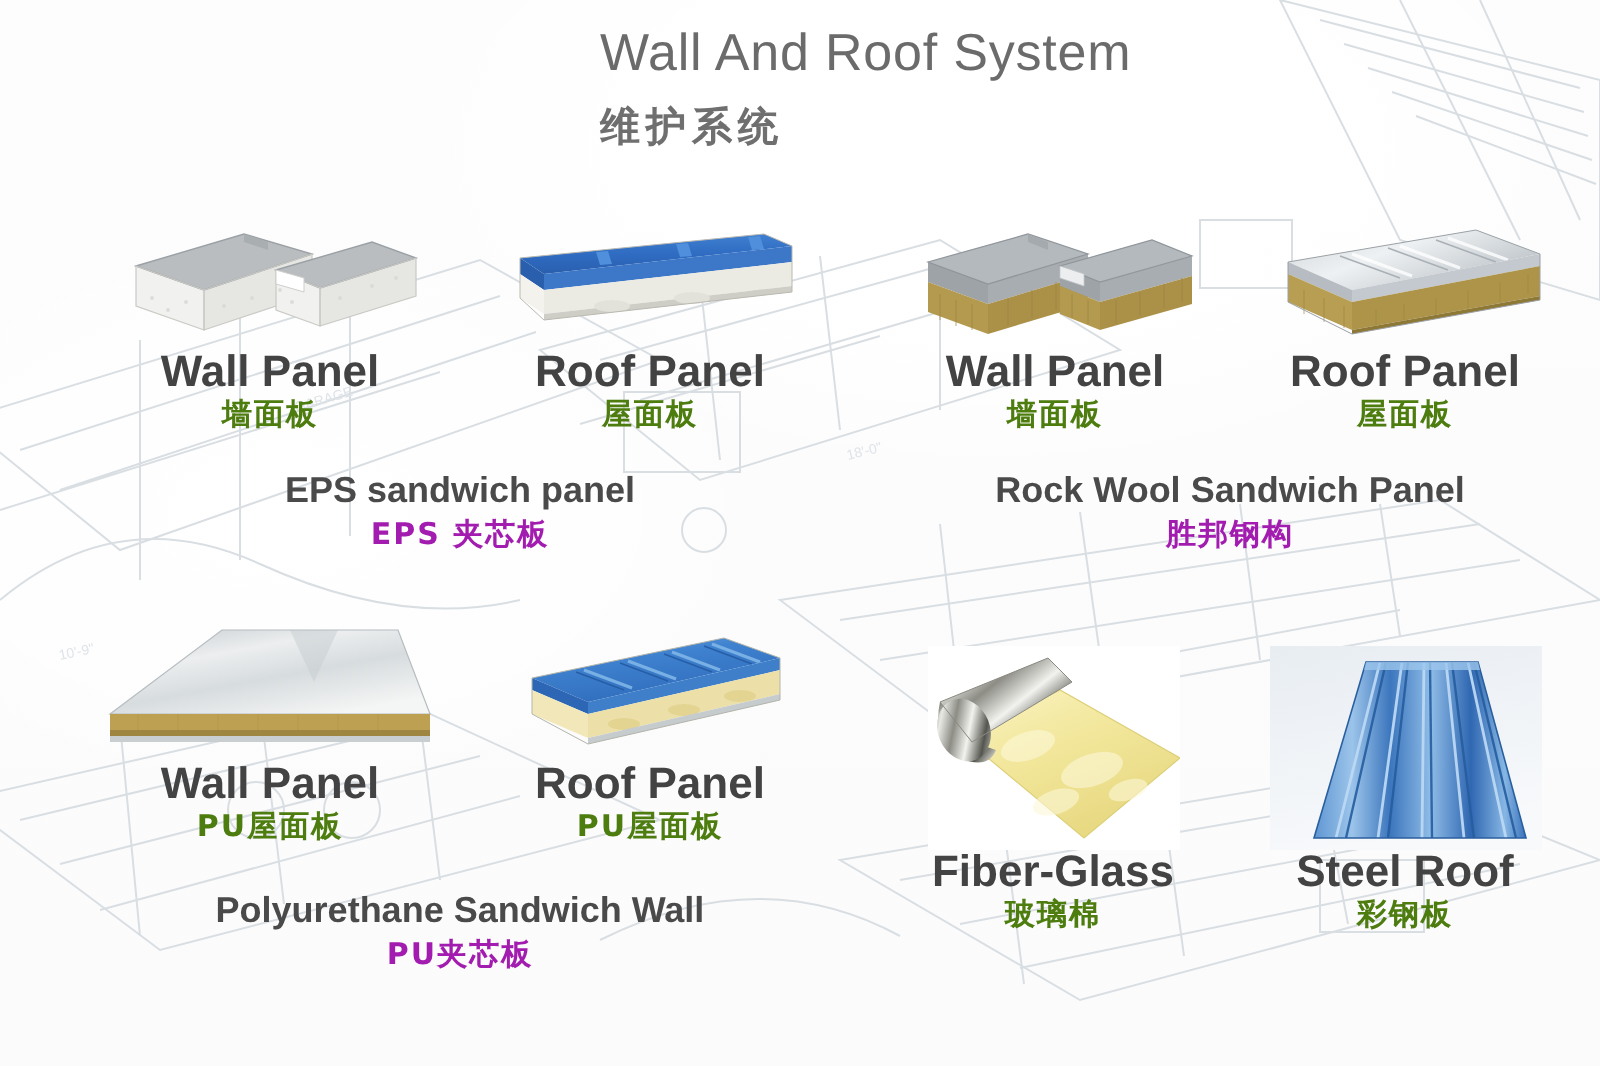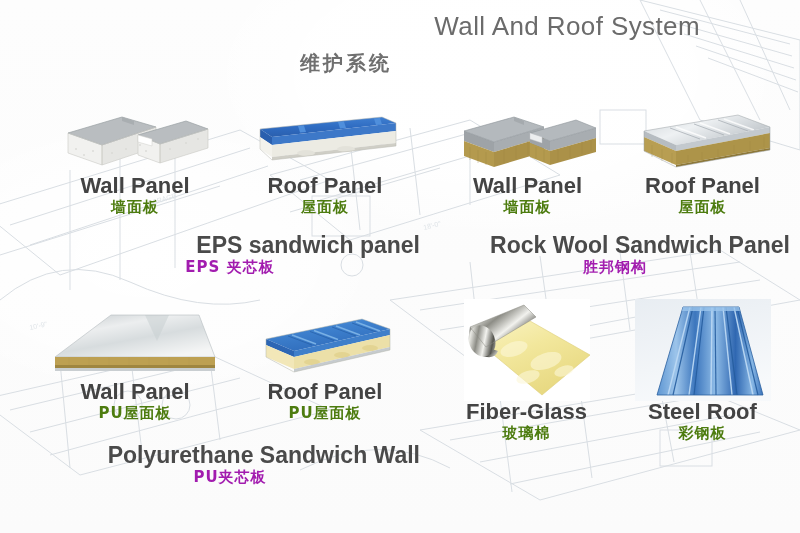--- a/index.html
+++ b/index.html
@@ -48,61 +48,61 @@
     white-space:nowrap;
     text-shadow:0.5px 0.5px 0 #bbb;
   }
   #logo-en-underline {
     position:absolute; left:86px; top:57px; width:172px; height:2px;
     background:#1a1a1a;
   }
 
   #title-en {
     position:absolute; left:300px; top:10px; width:400px;
-    text-align:right;
+    text-align:left;
     font-size:26px; line-height:32px;
     color:#6b6b6b;
     letter-spacing:0.4px;
   }
   #title-cn {
     position:absolute; left:300px; top:46px; width:400px;
     text-align:left;
     font-size:20px; line-height:34px;
     font-weight:bold;
     color:#6f6f6f;
     font-family:"DejaVu Sans","Liberation Sans",sans-serif;
     letter-spacing:3px;
   }
 
   
   .quadrant { position:absolute; z-index:4; }
   #quad-eps      { left:40px;  top:105px; width:380px; height:180px; }
   #quad-rockwool { left:440px; top:105px; width:350px; height:180px; }
   #quad-pu       { left:40px;  top:305px; width:380px; height:200px; }
-  #quad-misc     { left:440px; top:299px; width:350px; height:200px;text-decoration:underline; }
+  #quad-misc     { left:440px; top:323px; width:350px; height:200px;text-decoration:underline; }
 
   .pair { position:relative; width:100%; height:100%; }
 
   .item { position:absolute; text-align:center; }
 
   .item-img { position:relative; margin:0 auto; }
 
   .lbl-en {
     font-size:22px; line-height:22px; font-weight:bold;
     color:#434343; white-space:nowrap;
   }
   .lbl-cn {
     font-size:15px; line-height:21px; font-weight:bold;
     color:#4d7c0f;
     font-family:"DejaVu Sans","Liberation Sans",sans-serif;
     letter-spacing:1px; white-space:nowrap;
   }
   .grp-en {
-    font-size:23px; line-height:24px; font-weight:bold;
-    color:#4a4a4a; text-align:right; white-space:nowrap;
+    font-size:18px; line-height:24px; font-weight:bold;
+    color:#4a4a4a; text-align:center; white-space:nowrap;
   }
   .grp-cn {
     font-size:15px; line-height:21px; font-weight:bold;
     color:#a21caf; text-align:center;
     font-family:"DejaVu Sans","Liberation Sans",sans-serif;
     letter-spacing:1px; white-space:nowrap;
   }
 
   .group-caption { position:absolute; left:0; width:100%; }
 

